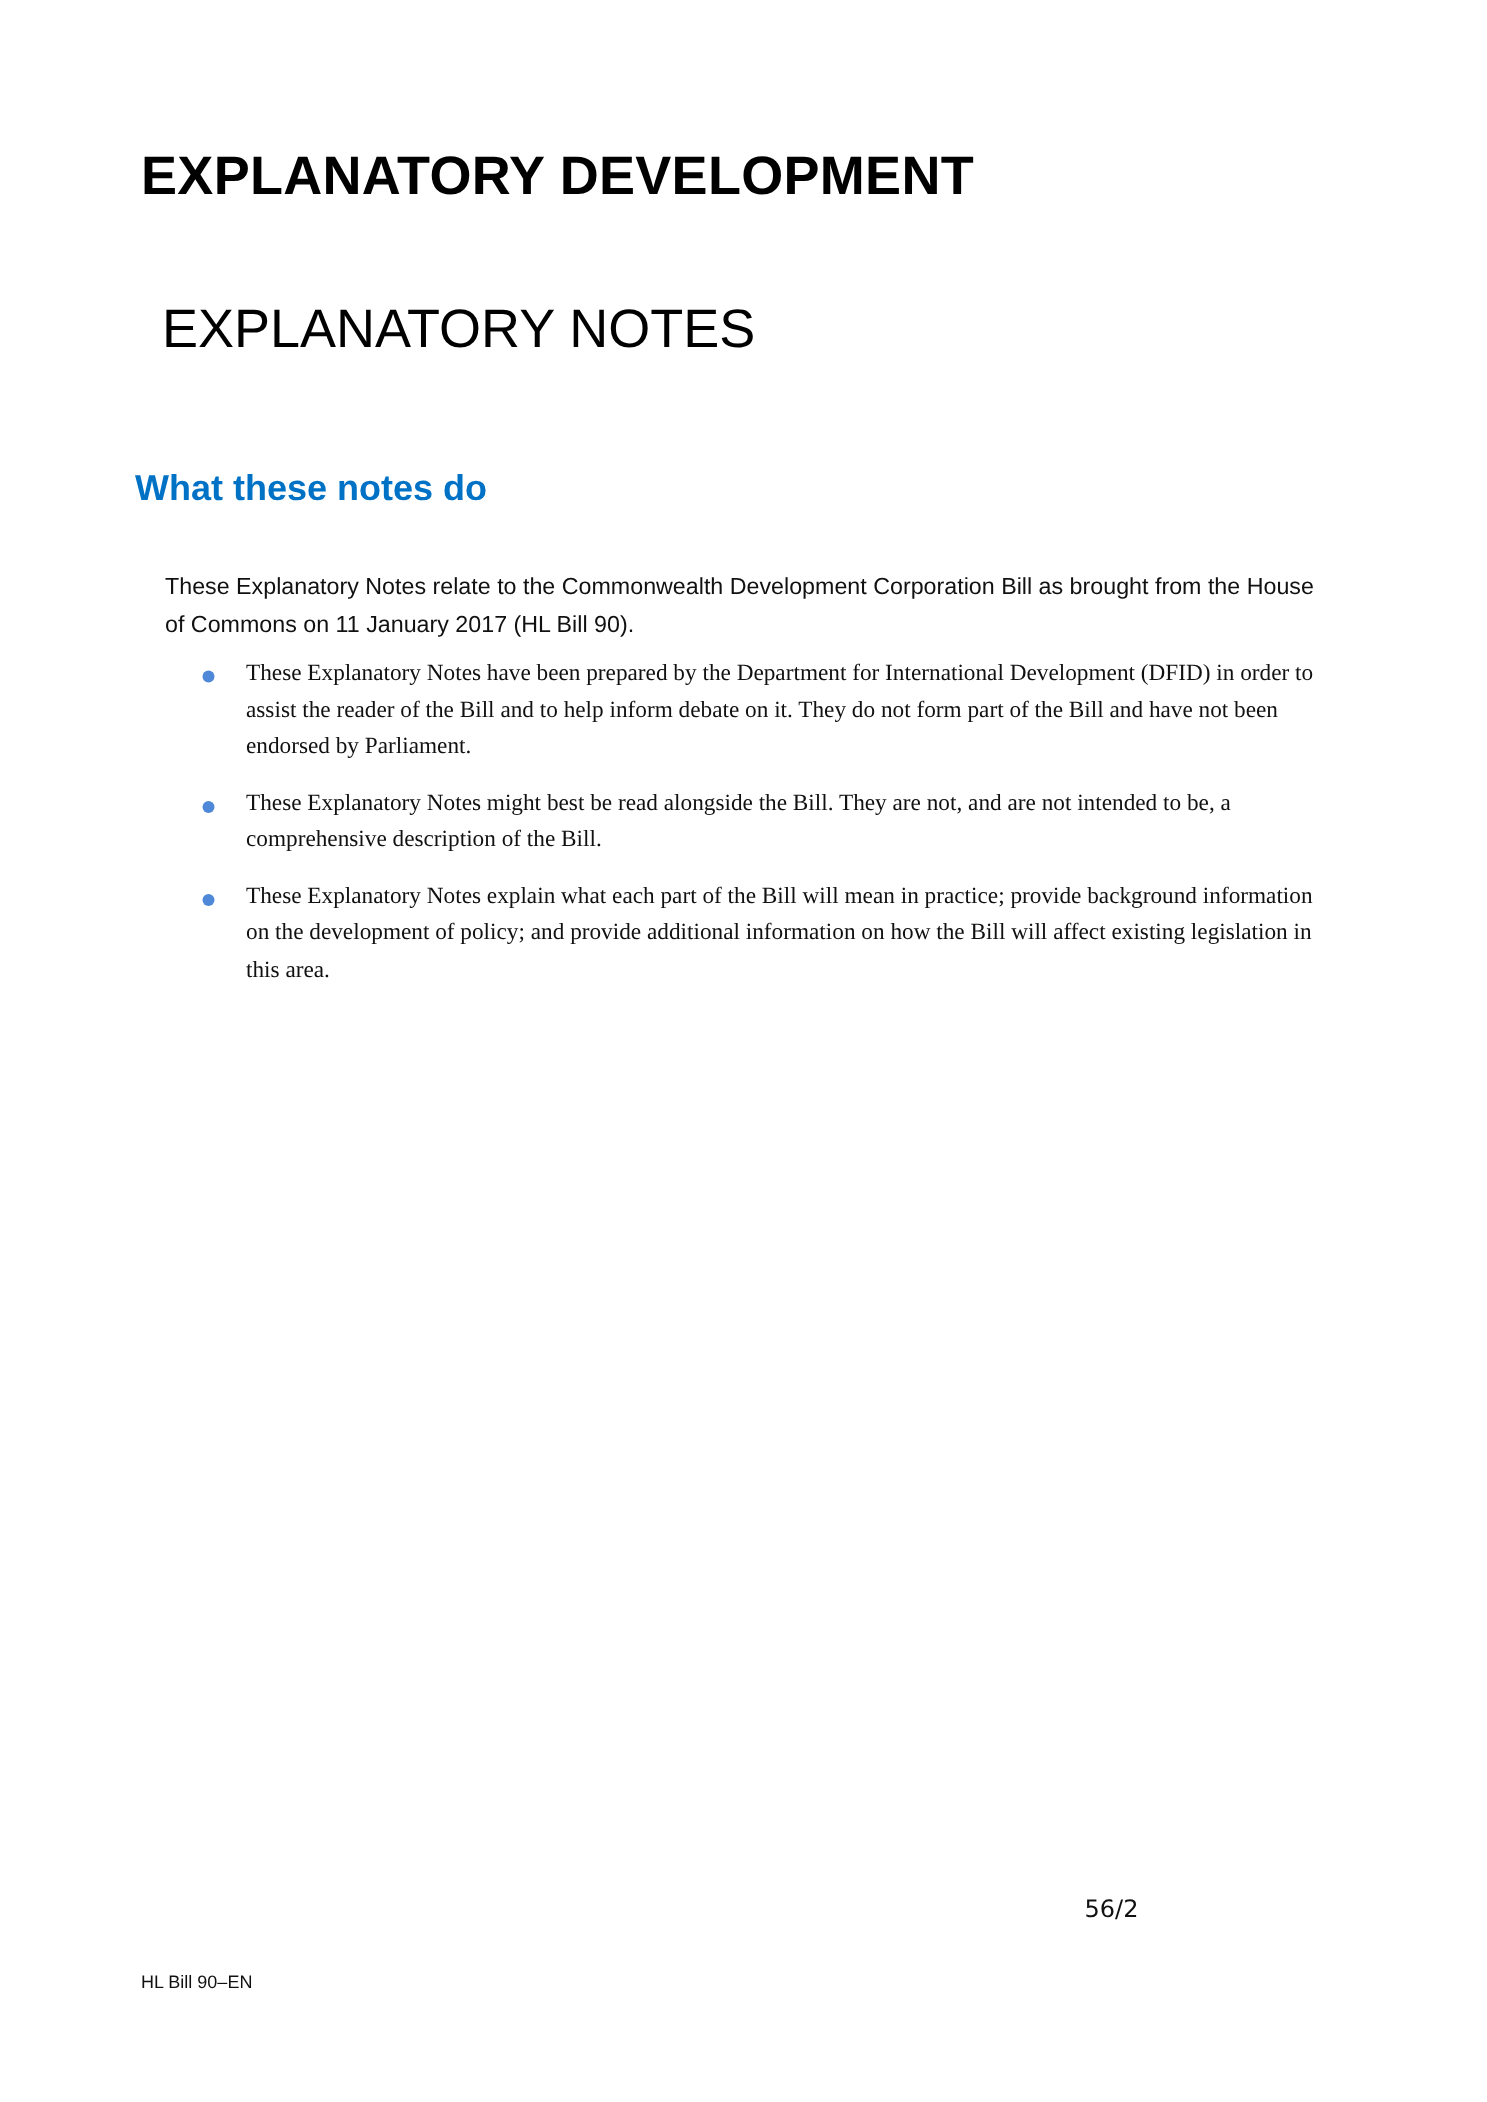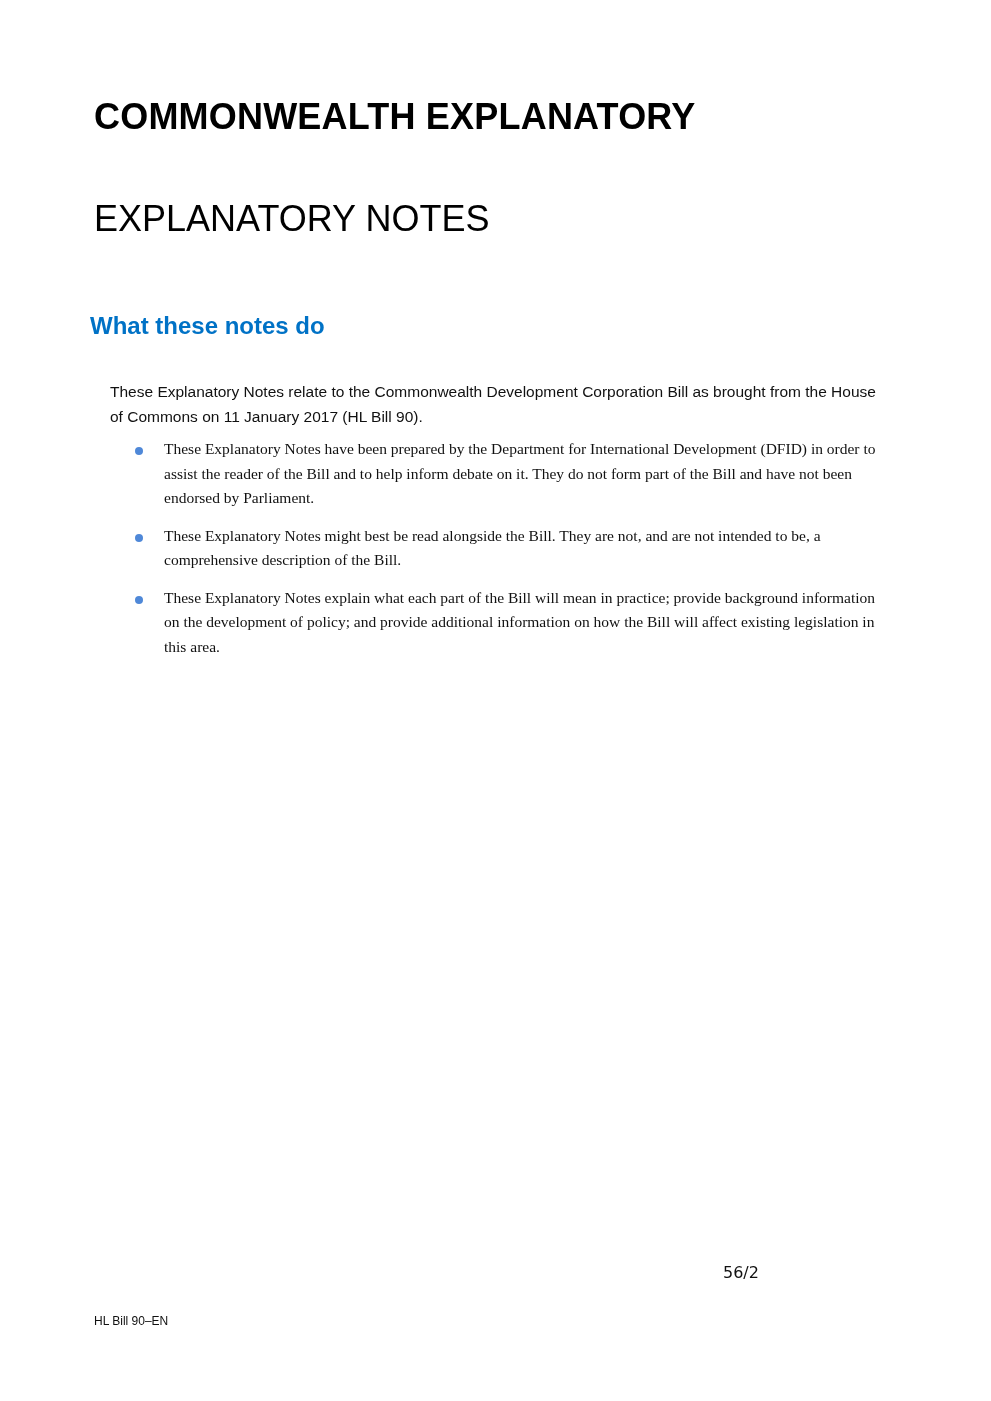--- a/index.html
+++ b/index.html
@@ -4,21 +4,21 @@
 <style>
   html, body { margin:0; padding:0; background:#ffffff; }
   body { width:991px; height:1401px; position:relative; overflow:hidden; color:#000; }
   .page { position:absolute; left:0; top:0; width:991px; height:1401px; }
   .title {
     position:absolute; left:94px; top:96px; margin:0;
     font-family:"Liberation Sans", sans-serif; font-weight:bold;
     font-size:36px; line-height:42px; letter-spacing:0.2px; color:#000;
   }
   .subtitle {
-    position:absolute; left:94px; top:198px; margin:0;
+    position:absolute; left:108px; top:198px; margin:0;
     font-family:"Liberation Sans", sans-serif; font-weight:normal;
     font-size:36px; line-height:42px; color:#000;
   }
   .section-heading {
     position:absolute; left:90px; top:311px; margin:0;
     font-family:"Liberation Sans", sans-serif; font-weight:bold;
     font-size:24px; line-height:30px; color:#0072c6;
   }
   .intro {
     position:absolute; left:94px; top:364px; width:770px; margin:16px;
@@ -31,21 +31,21 @@
   .footer-left { position:absolute; left:94px; top:1265px;
     font-family:Liberation Sans, sans-serif; font-size:12px; line-height:16px; color:#111;margin-top:48px; }
   .footer-right { position:absolute; left:723px; top:1265px;
     font-family:"DejaVu Sans", sans-serif; font-size:16px; line-height:16px; color:#111; }
 </style>
 </head>
 <body>
 
 <div class="page">
   <h1 class="title">
-    <span>COMMONWEALTH EXPLANATORY</span><br>
+    <span>EXPLANATORY DEVELOPMENT</span><br>
   </h1>
 
   <h2 class="subtitle">EXPLANATORY NOTES</h2>
 
   <h3 class="section-heading">What these notes do</h3>
 
   <p class="intro">These Explanatory Notes relate to the Commonwealth Development Corporation Bill as brought from the House of Commons on 11 January 2017 (HL Bill 90).</p>
 
   <ul class="bullets">
     <li class="bullet">

